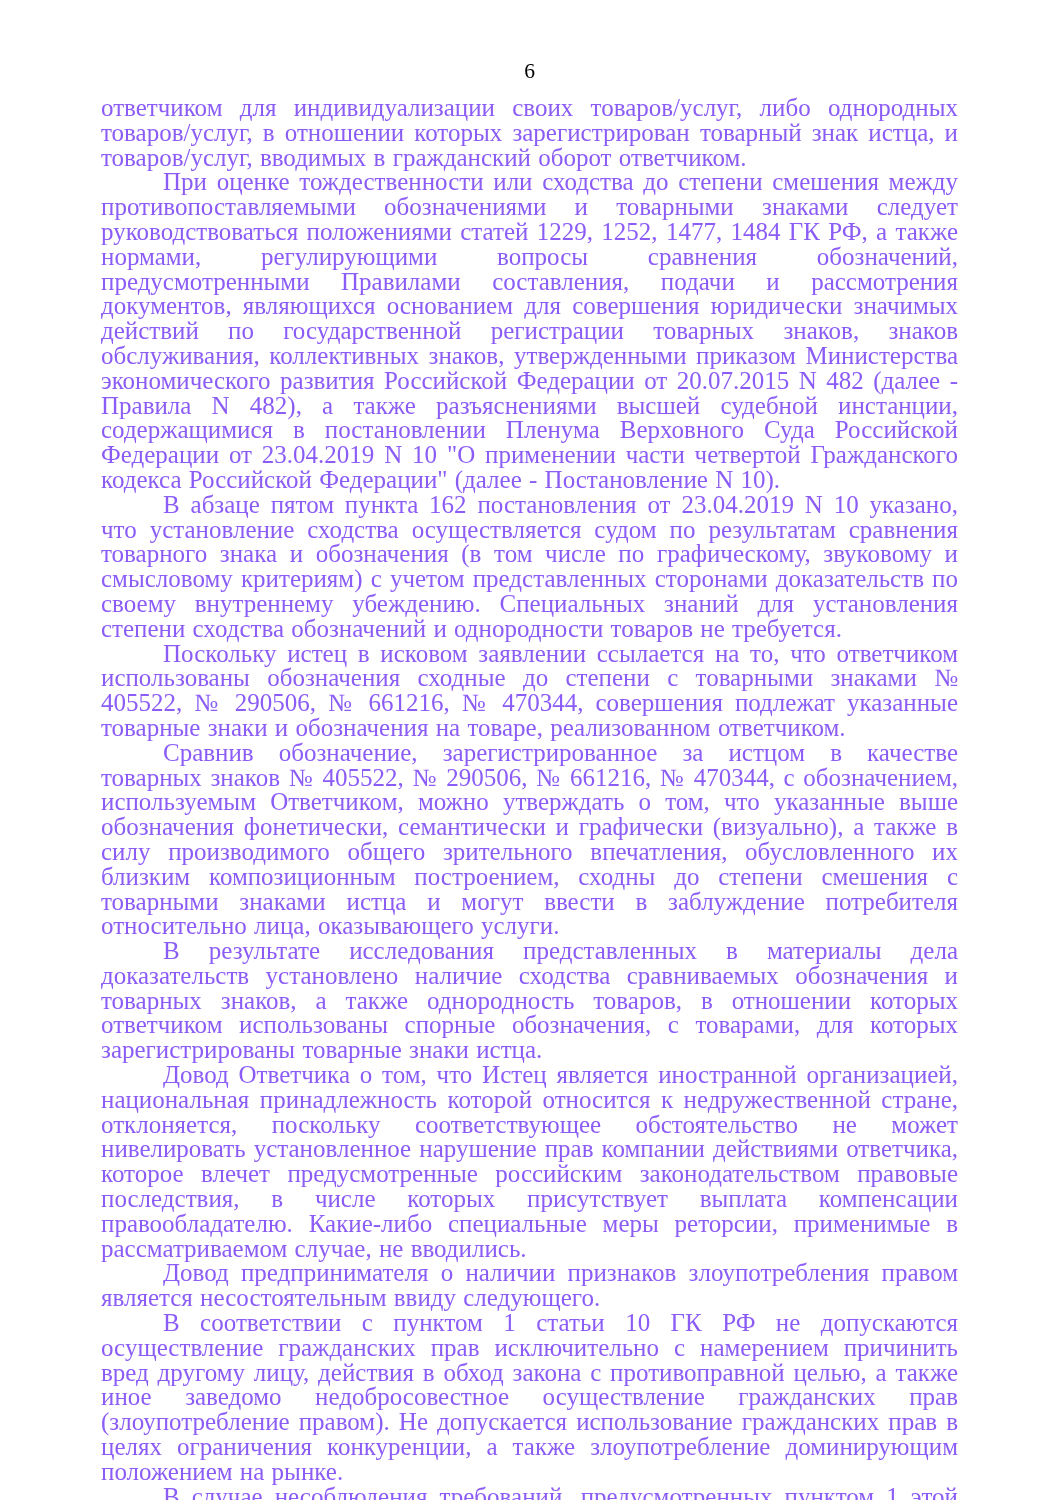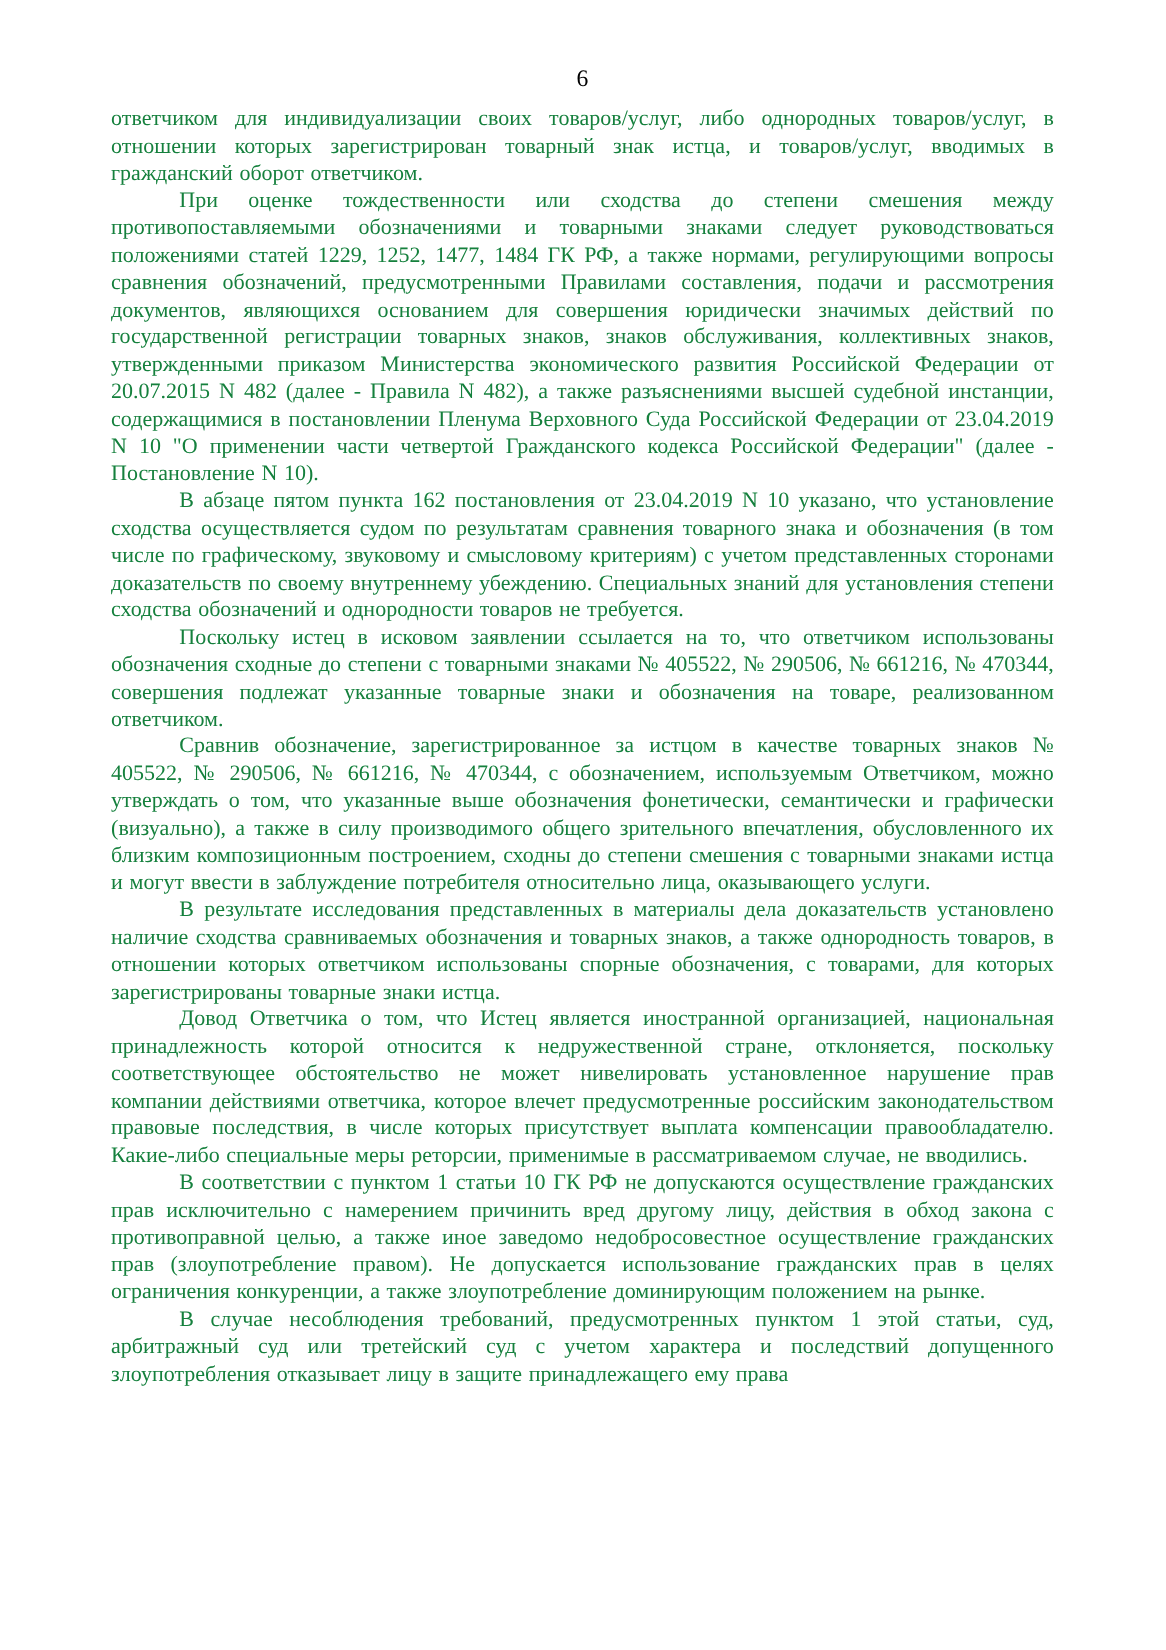--- a/index.html
+++ b/index.html
@@ -28,40 +28,41 @@
   }
   .content {
     position: absolute;
     top: 96px;
     left: 101px;
     width: 857px;
   }
   .para {
     margin: 0;
     padding: 0;
-    font-size: 20px;
+    font-size: 25px;
     line-height: 24.8px;
     text-align: justify;
-    color: #15803d;
+    color: #8b5cf6;
     word-spacing: 1px;
   }
   .para.indent {
     text-indent: 62px;
   }
 </style>
 </head>
 <body>
 
 <div class="page">
   <div class="page-number">6</div>
 
   <div class="content">
     <p class="para">ответчиком для индивидуализации своих товаров/услуг, либо однородных товаров/услуг, в отношении которых зарегистрирован товарный знак истца, и товаров/услуг, вводимых в гражданский оборот ответчиком.</p>
     <p class="para indent">При оценке тождественности или сходства до степени смешения между противопоставляемыми обозначениями и товарными знаками следует руководствоваться положениями статей 1229, 1252, 1477, 1484 ГК РФ, а также нормами, регулирующими вопросы сравнения обозначений, предусмотренными Правилами составления, подачи и рассмотрения документов, являющихся основанием для совершения юридически значимых действий по государственной регистрации товарных знаков, знаков обслуживания, коллективных знаков, утвержденными приказом Министерства экономического развития Российской Федерации от 20.07.2015 N 482 (далее - Правила N 482), а также разъяснениями высшей судебной инстанции, содержащимися в постановлении Пленума Верховного Суда Российской Федерации от 23.04.2019 N 10 "О применении части четвертой Гражданского кодекса Российской Федерации" (далее - Постановление N 10).</p>
     <p class="para indent">В абзаце пятом пункта 162 постановления от 23.04.2019 N 10 указано, что установление сходства осуществляется судом по результатам сравнения товарного знака и обозначения (в том числе по графическому, звуковому и смысловому критериям) с учетом представленных сторонами доказательств по своему внутреннему убеждению. Специальных знаний для установления степени сходства обозначений и однородности товаров не требуется.</p>
     <p class="para indent">Поскольку истец в исковом заявлении ссылается на то, что ответчиком использованы обозначения сходные до степени с товарными знаками № 405522, № 290506, № 661216, № 470344, совершения подлежат указанные товарные знаки и обозначения на товаре, реализованном ответчиком.</p>
     <p class="para indent">Сравнив обозначение, зарегистрированное за истцом в качестве товарных знаков № 405522, № 290506, № 661216, № 470344, с обозначением, используемым Ответчиком, можно утверждать о том, что указанные выше обозначения фонетически, семантически и графически (визуально), а также в силу производимого общего зрительного впечатления, обусловленного их близким композиционным построением, сходны до степени смешения с товарными знаками истца и могут ввести в заблуждение потребителя относительно лица, оказывающего услуги.</p>
     <p class="para indent">В результате исследования представленных в материалы дела доказательств установлено наличие сходства сравниваемых обозначения и товарных знаков, а также однородность товаров, в отношении которых ответчиком использованы спорные обозначения, с товарами, для которых зарегистрированы товарные знаки истца.</p>
     <p class="para indent">Довод Ответчика о том, что Истец является иностранной организацией, национальная принадлежность которой относится к недружественной стране, отклоняется, поскольку соответствующее обстоятельство не может нивелировать установленное нарушение прав компании действиями ответчика, которое влечет предусмотренные российским законодательством правовые последствия, в числе которых присутствует выплата компенсации правообладателю. Какие-либо специальные меры реторсии, применимые в рассматриваемом случае, не вводились.</p>
+    <p class="para indent">Довод предпринимателя о наличии признаков злоупотребления правом является несостоятельным ввиду следующего.</p>
     <p class="para indent">В соответствии с пунктом 1 статьи 10 ГК РФ не допускаются осуществление гражданских прав исключительно с намерением причинить вред другому лицу, действия в обход закона с противоправной целью, а также иное заведомо недобросовестное осуществление гражданских прав (злоупотребление правом). Не допускается использование гражданских прав в целях ограничения конкуренции, а также злоупотребление доминирующим положением на рынке.</p>
     <p class="para indent">В случае несоблюдения требований, предусмотренных пунктом 1 этой статьи, суд, арбитражный суд или третейский суд с учетом характера и последствий допущенного злоупотребления отказывает лицу в защите принадлежащего ему права</p>
   </div>
 </div>
 
 </body></html>

